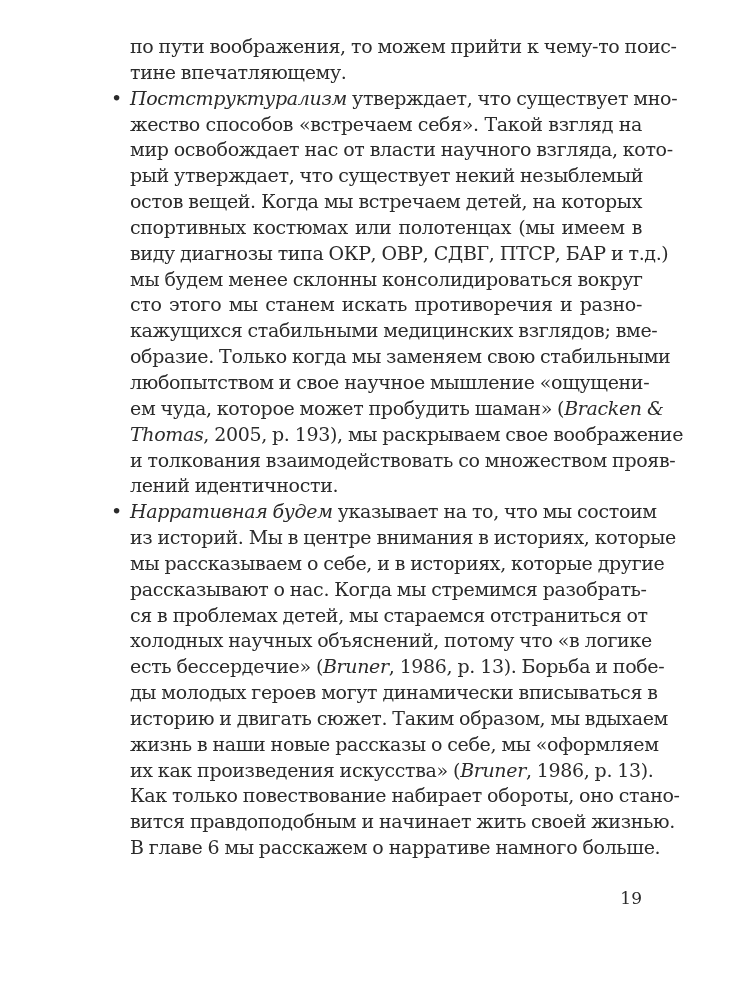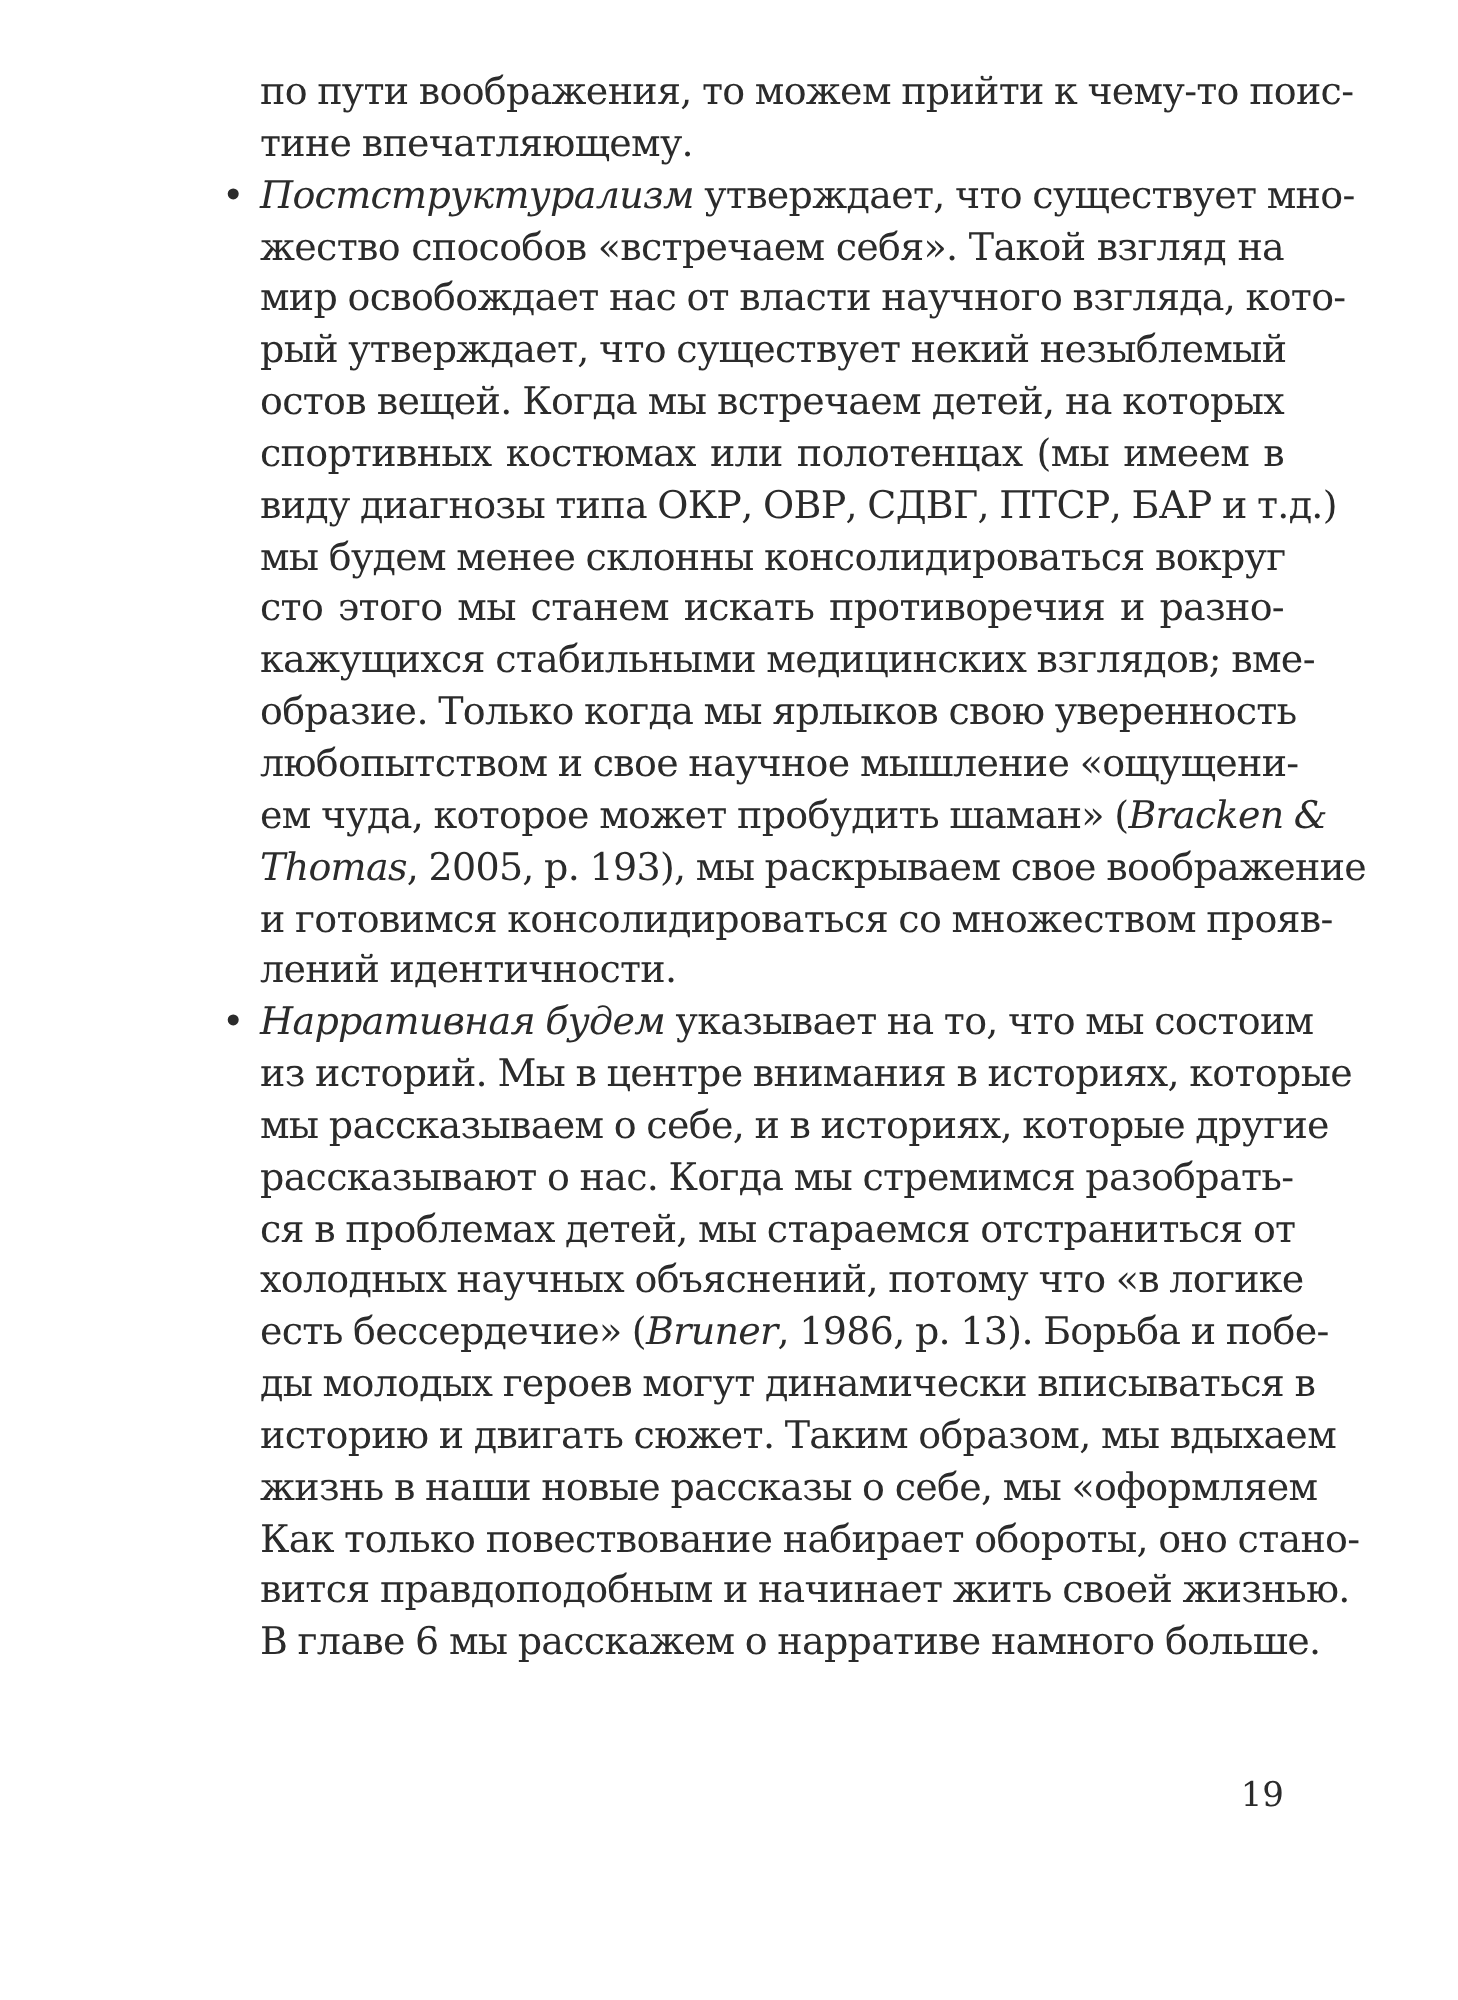--- a/index.html
+++ b/index.html
@@ -68,44 +68,47 @@
   </span>
   <span class="line">жество способов «встречаем себя». Такой взгляд на</span>
   <span class="line">мир освобождает нас от власти научного взгляда, кото-</span>
   <span class="line">рый утверждает, что существует некий незыблемый</span>
   <span class="line">остов вещей. Когда мы встречаем детей, на которых</span>
   <span class="line">спортивных костюмах или полотенцах (мы имеем в</span>
   <span class="line">виду диагнозы типа ОКР, ОВР, СДВГ, ПТСР, БАР и т.д.)</span>
   <span class="line">мы будем менее склонны консолидироваться вокруг</span>
   <span class="line">сто этого мы станем искать противоречия и разно-</span>
   <span class="line">кажущихся стабильными медицинских взглядов; вме-</span>
-  <span class="line">образие. Только когда мы ярлыков свою уверенность</span>
+  <span class="line">образие. Только когда мы заменяем свою стабильными</span>
   <span class="line">любопытством и свое научное мышление «ощущени-</span>
   <span class="line">
     <span>ем чуда, которое может пробудить шаман» (</span><em>Bracken &amp;</em>
   </span>
   <span class="line">
     <em>Thomas</em><span>, 2005, p. 193), мы раскрываем свое воображение</span>
   </span>
-  <span class="line">и готовимся консолидироваться со множеством прояв-</span>
+  <span class="line">и толкования взаимодействовать со множеством прояв-</span>
   <span class="line last">лений идентичности.</span>
 
   <span class="line">
     <span class="bullet">•</span><em>Нарративная будем</em><span> указывает на то, что мы состоим</span>
   </span>
   <span class="line">из историй. Мы в центре внимания в историях, которые</span>
   <span class="line">мы рассказываем о себе, и в историях, которые другие</span>
   <span class="line">рассказывают о нас. Когда мы стремимся разобрать-</span>
   <span class="line">ся в проблемах детей, мы стараемся отстраниться от</span>
   <span class="line">холодных научных объяснений, потому что «в логике</span>
   <span class="line">
     <span>есть бессердечие» (</span><em>Bruner</em><span>, 1986, p. 13). Борьба и побе-</span>
   </span>
   <span class="line">ды молодых героев могут динамически вписываться в</span>
   <span class="line">историю и двигать сюжет. Таким образом, мы вдыхаем</span>
   <span class="line">жизнь в наши новые рассказы о себе, мы «оформляем</span>
+  <span class="line">
+    <span>их как произведения искусства» (</span><em>Bruner</em><span>, 1986, p. 13).</span>
+  </span>
   <span class="line">Как только повествование набирает обороты, оно стано-</span>
   <span class="line">вится правдоподобным и начинает жить своей жизнью.</span>
   <span class="line">В главе 6 мы расскажем о нарративе намного больше.</span>
 
 </div>
 
 <div class="page-number">19</div>
 
 </body></html>

